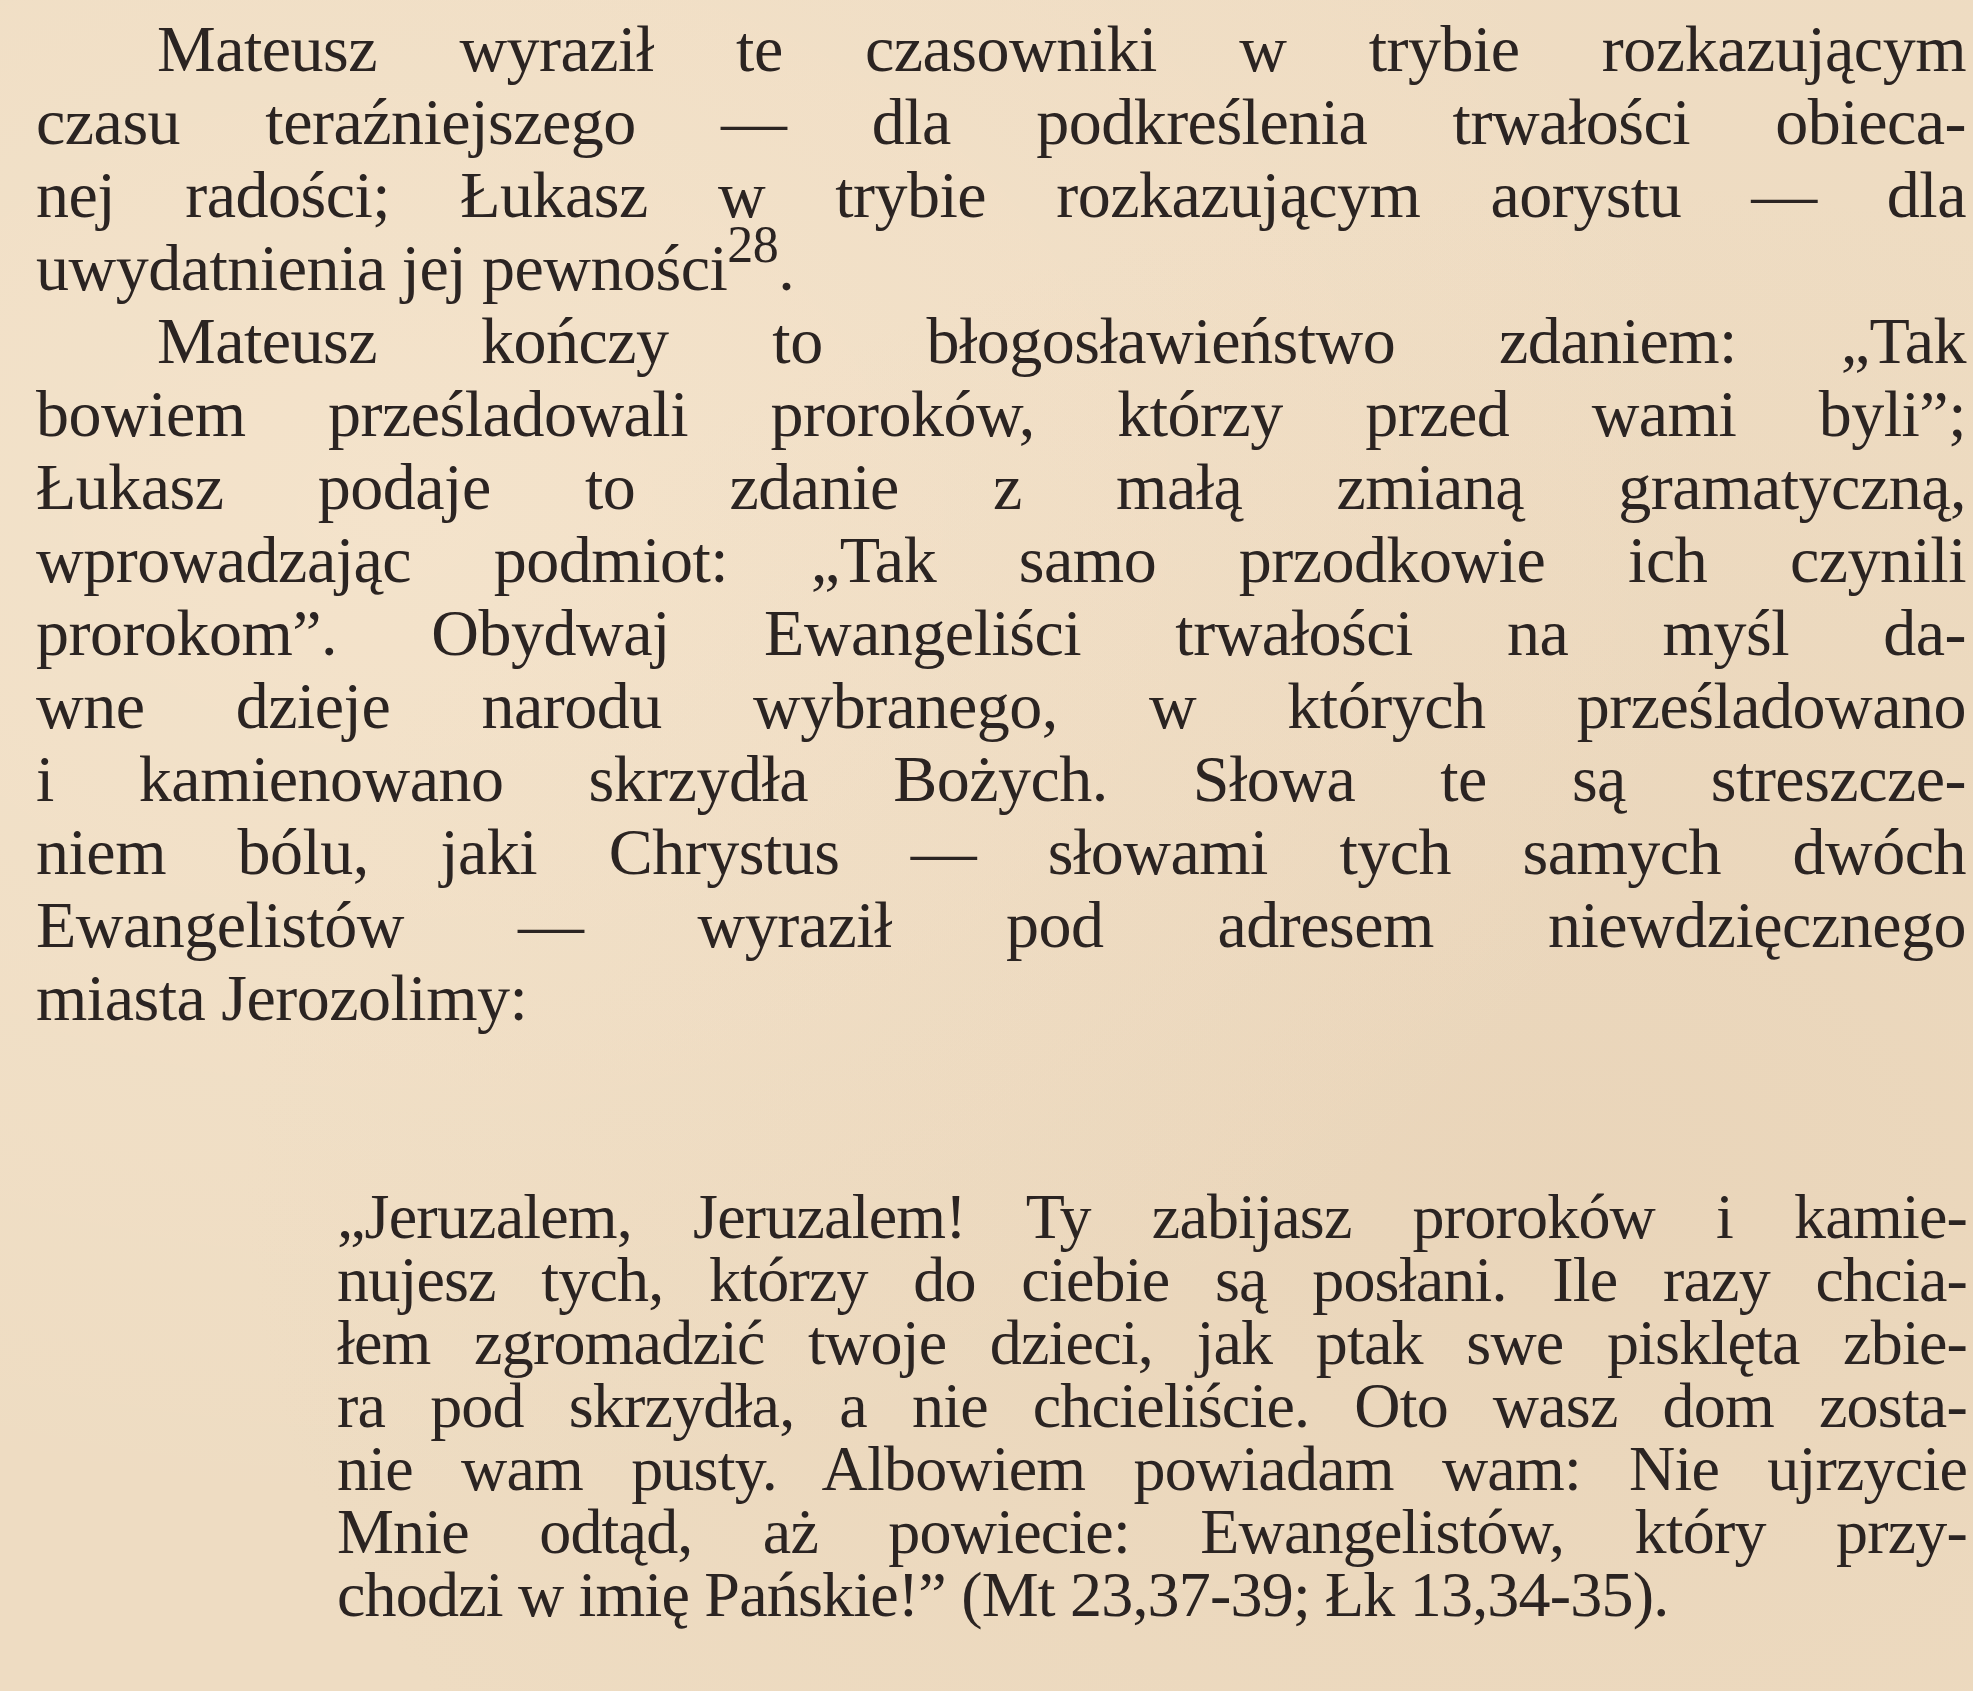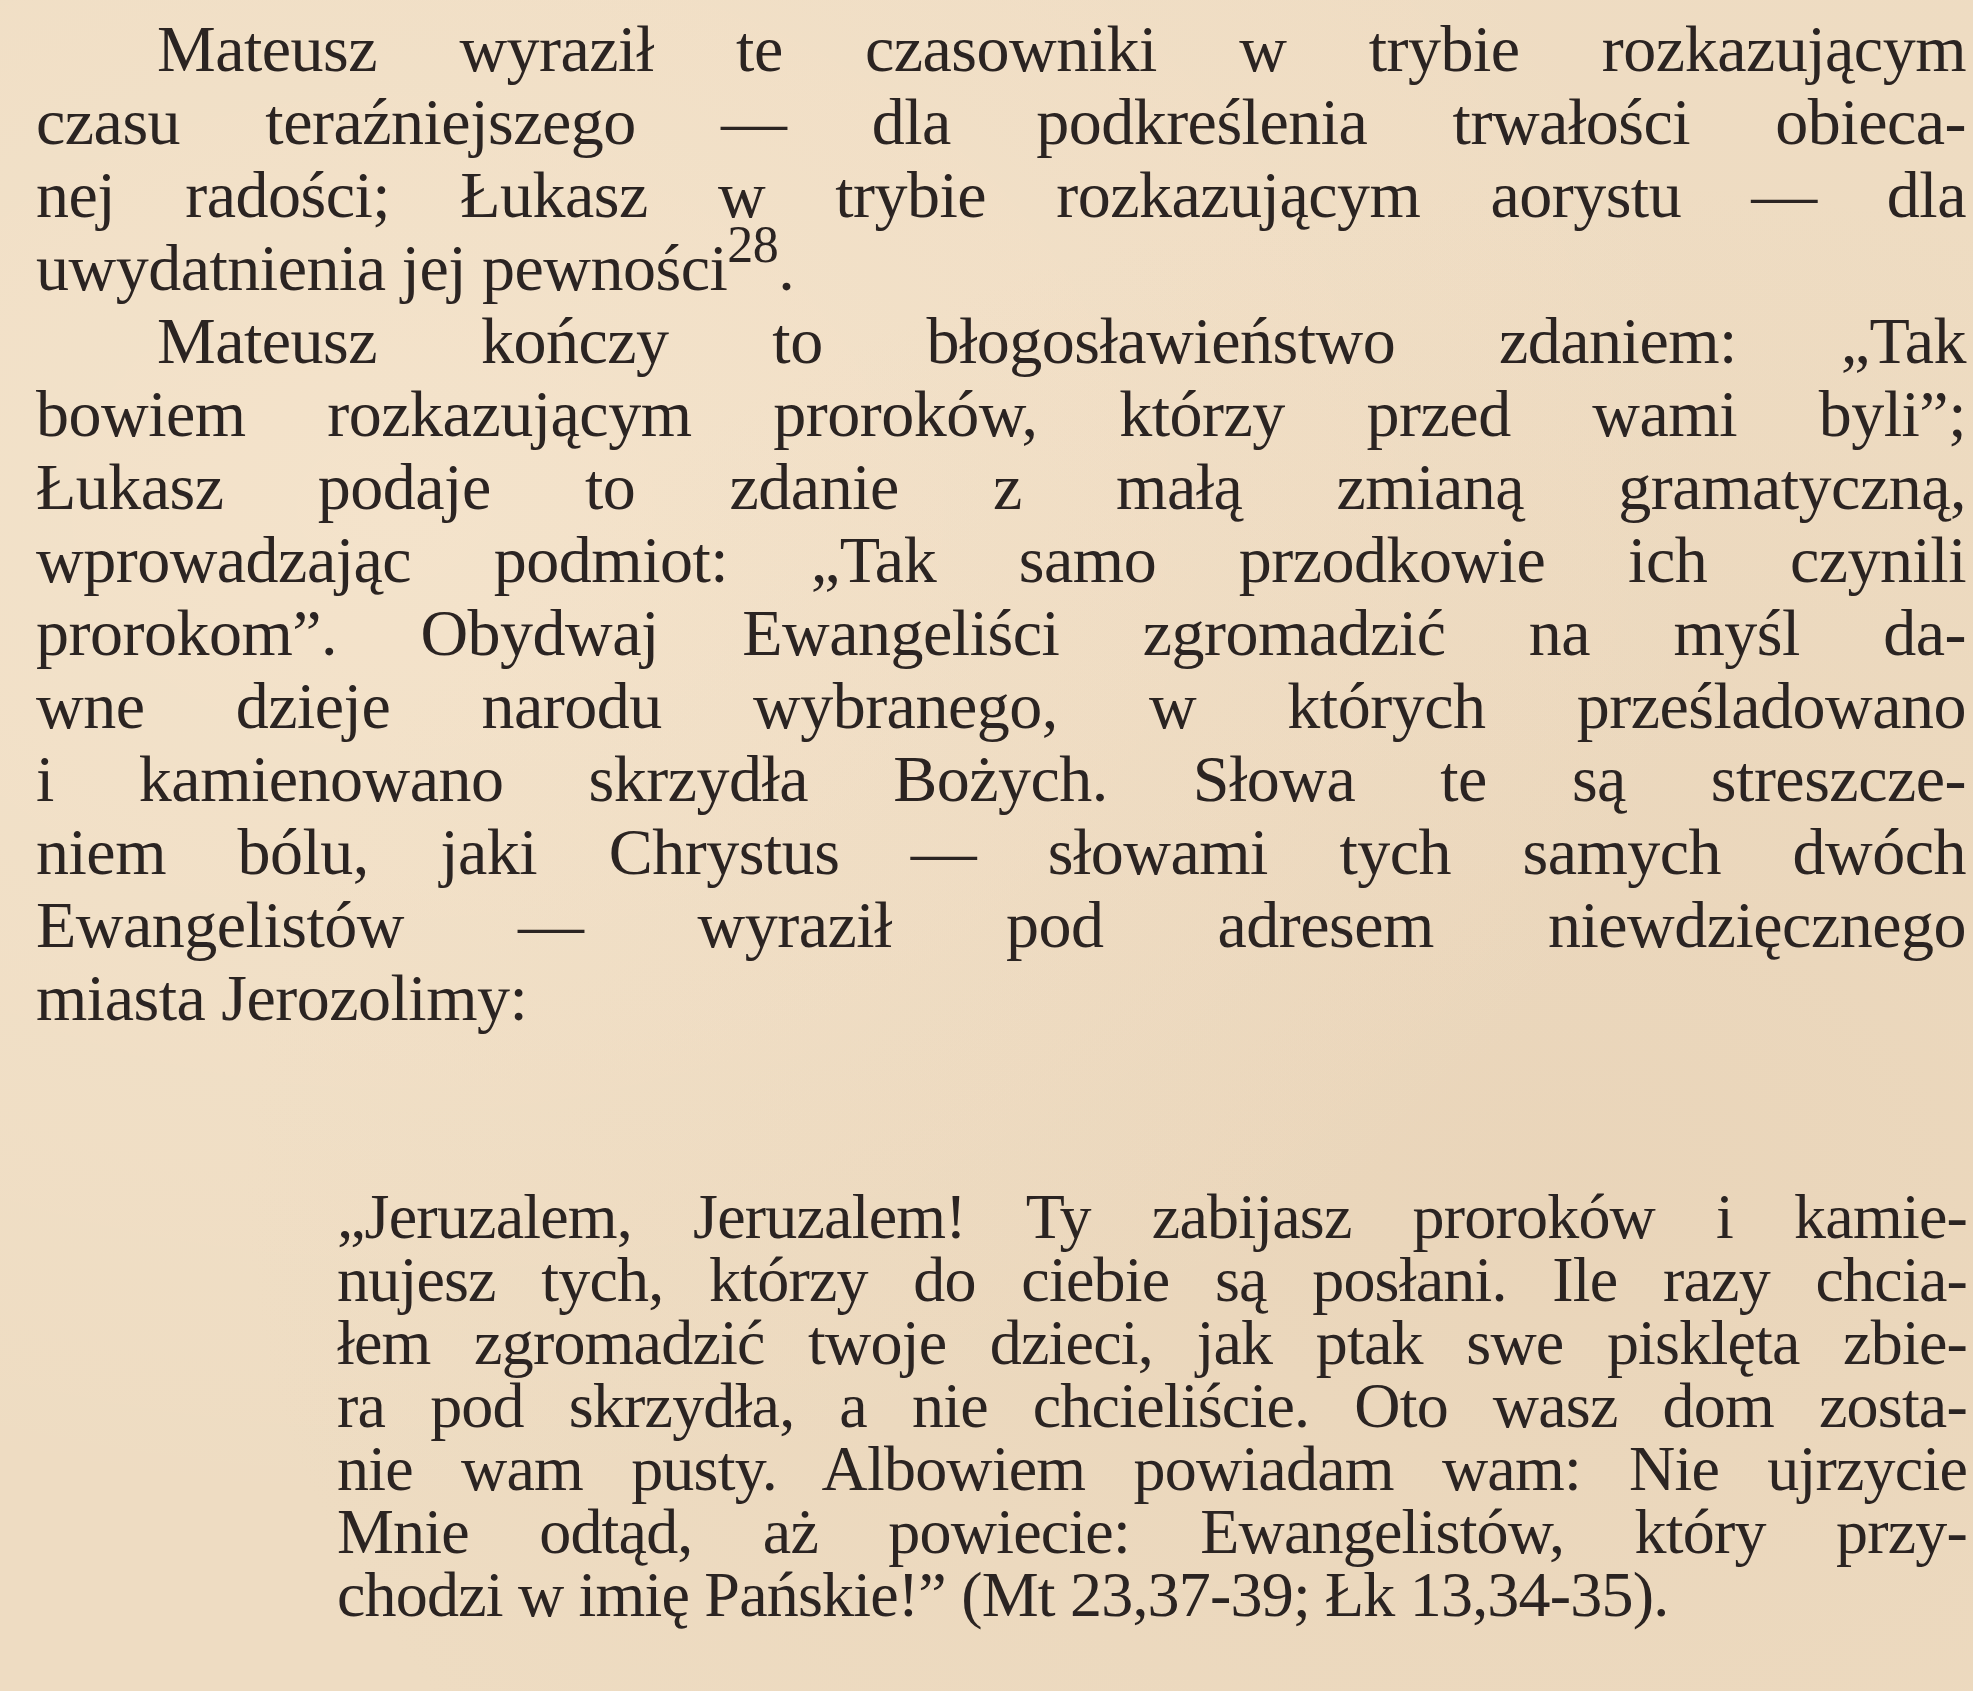--- a/index.html
+++ b/index.html
@@ -64,24 +64,24 @@
 <div class="page">
 
   <div class="main">
 
     <div class="line justify indent" style="top:16px">Mateusz wyraził te czasowniki w trybie rozkazującym</div>
     <div class="line justify" style="top:89px">czasu teraźniejszego — dla podkreślenia trwałości obieca-</div>
     <div class="line justify" style="top:162px">nej radości; Łukasz w trybie rozkazującym aorystu — dla</div>
     <div class="line" style="top:235px"><span>uwydatnienia jej pewności</span><sup class="fn">28</sup><span>.</span></div>
 
     <div class="line justify indent" style="top:308px">Mateusz kończy to błogosławieństwo zdaniem: „Tak</div>
-    <div class="line justify" style="top:381px">bowiem rozkazującym proroków, którzy przed wami byli”;</div>
+    <div class="line justify" style="top:381px">bowiem prześladowali proroków, którzy przed wami byli”;</div>
     <div class="line justify" style="top:454px">Łukasz podaje to zdanie z małą zmianą gramatyczną,</div>
     <div class="line justify" style="top:527px">wprowadzając podmiot: „Tak samo przodkowie ich czynili</div>
-    <div class="line justify" style="top:600px">prorokom”. Obydwaj Ewangeliści zgromadzić na myśl da-</div>
+    <div class="line justify" style="top:600px">prorokom”. Obydwaj Ewangeliści trwałości na myśl da-</div>
     <div class="line justify" style="top:673px">wne dzieje narodu wybranego, w których prześladowano</div>
     <div class="line justify" style="top:746px">i kamienowano skrzydła Bożych. Słowa te są streszcze-</div>
     <div class="line justify" style="top:819px">niem bólu, jaki Chrystus — słowami tych samych dwóch</div>
     <div class="line justify" style="top:892px">Ewangelistów — wyraził pod adresem niewdzięcznego</div>
     <div class="line" style="top:965px">miasta Jerozolimy:</div>
   </div>
 
   <div class="quote">
     <div class="line justify" style="top:1188px">„Jeruzalem, Jeruzalem! Ty zabijasz proroków i kamie-</div>
     <div class="line justify" style="top:1251px">nujesz tych, którzy do ciebie są posłani. Ile razy chcia-</div>

